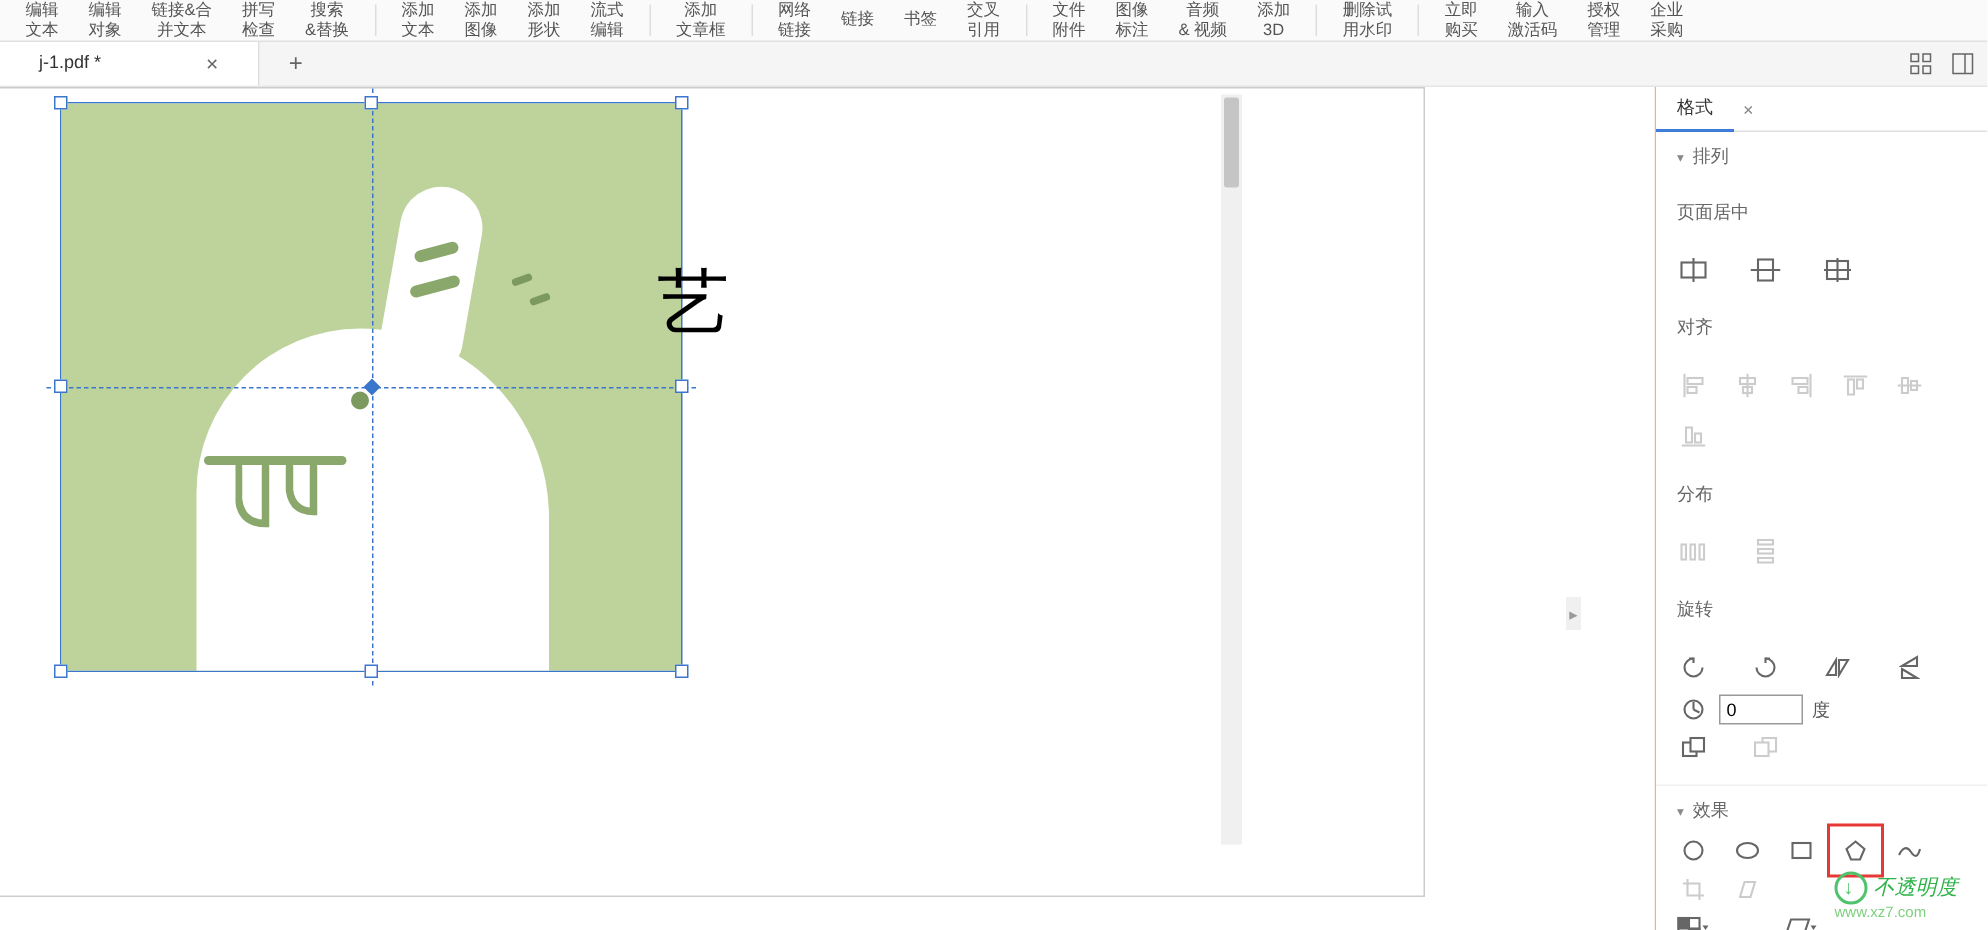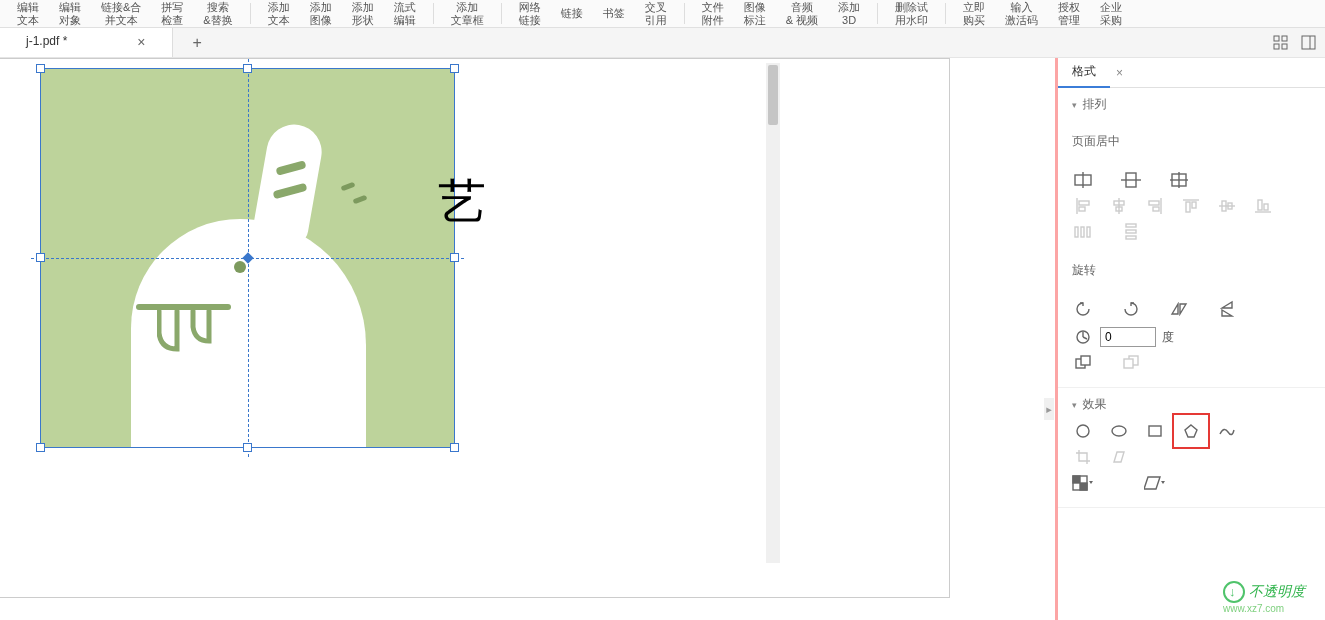--- a/index.html
+++ b/index.html
@@ -29,21 +29,21 @@
 .handle.bm { bottom: -5px; left: 50%; margin-left: -5px; } .handle.br { bottom: -5px; right: -5px; }
 .guide-v { position: absolute; border-left: 1.5px dashed #3a77cc; top: -10px; bottom: -10px; left: 50%; }
 .guide-h { position: absolute; border-top: 1.5px dashed #3a77cc; left: -10px; right: -10px; top: 50%; }
 .rot { position: absolute; top: 50%; left: 50%; width: 8px; height: 8px; background: #3a77cc; transform: translate(-50%,-50%) rotate(45deg); }
 
 .green-img { width: 100%; height: 100%; background: #bdd39b; position: relative; overflow: hidden; }
 .ghost { position: absolute; background: #fff; }
 
 .letter { position: absolute; font-size: 48px; font-family: serif; color: #000; font-weight: 500; }
 
-.side-panel { width: 270px; border-left: 3px solid #fca5a5; background: #fff; display: flex; flex-direction: column; font-size: 12px; color: #555; }
+.side-panel { width: 222px; border-left: 1px solid #fca5a5; background: #fff; display: flex; flex-direction: column; font-size: 12px; color: #555; }
 .side-tab { display: flex; align-items: center; height: 30px; border-bottom: 1px solid #e0e0e0; }
 .side-tab .tab { padding: 6px 14px; background: #fff; border-bottom: 2px solid #3b7dd8; color: #333; }
 .side-tab .close { margin-left: 6px; cursor: pointer; color: #888; }
 
 .section { padding: 8px 14px; border-bottom: 1px solid #f0f0f0; }
 .section-head { display: flex; align-items: center; gap: 6px; font-size: 12px; color: #666; margin-bottom: 8px; }
 .section-head .arrow { font-size: 9px; color: #888; }
 .label-row { font-size: 12px; color: #666; margin: 20px 0; }
 .icon-row { display: flex; gap: 26px; margin: 6px 0; align-items: center; flex-wrap: wrap; }
 .icon-row.wide { gap: 14px; }
@@ -260,20 +260,21 @@
           </div>
         <div class="tool-icon">
             <svg width="18" height="16">
               <rect x="2" y="2" width="14" height="12"></rect>
               <line x1="9" y1="0" x2="9" y2="16"></line>
               <line x1="0" y1="8" x2="18" y2="8"></line>
             </svg>
           </div>
       </div>
 
+      <div class="label-row">对齐</div>
       <div class="icon-row wide">
         <div class="tool-icon dim">
             <svg width="16" height="16">
               <line x1="2" y1="0" x2="2" y2="16"></line>
               <rect x="4" y="3" width="10" height="4"></rect>
               <rect x="4" y="9" width="6" height="4"></rect>
             </svg>
           </div>
         <div class="tool-icon dim">
             <svg width="16" height="16">
@@ -305,20 +306,21 @@
           </div>
         <div class="tool-icon dim">
             <svg width="16" height="16">
               <line x1="0" y1="14" x2="16" y2="14"></line>
               <rect x="3" y="2" width="4" height="10"></rect>
               <rect x="9" y="6" width="4" height="6"></rect>
             </svg>
           </div>
       </div>
 
+      <div class="label-row">分布</div>
       <div class="icon-row">
         <div class="tool-icon dim">
             <svg width="18" height="14">
               <rect x="1" y="2" width="3" height="10"></rect>
               <rect x="7" y="2" width="3" height="10"></rect>
               <rect x="13" y="2" width="3" height="10"></rect>
             </svg>
           </div>
         <div class="tool-icon dim">
             <svg width="14" height="18">

